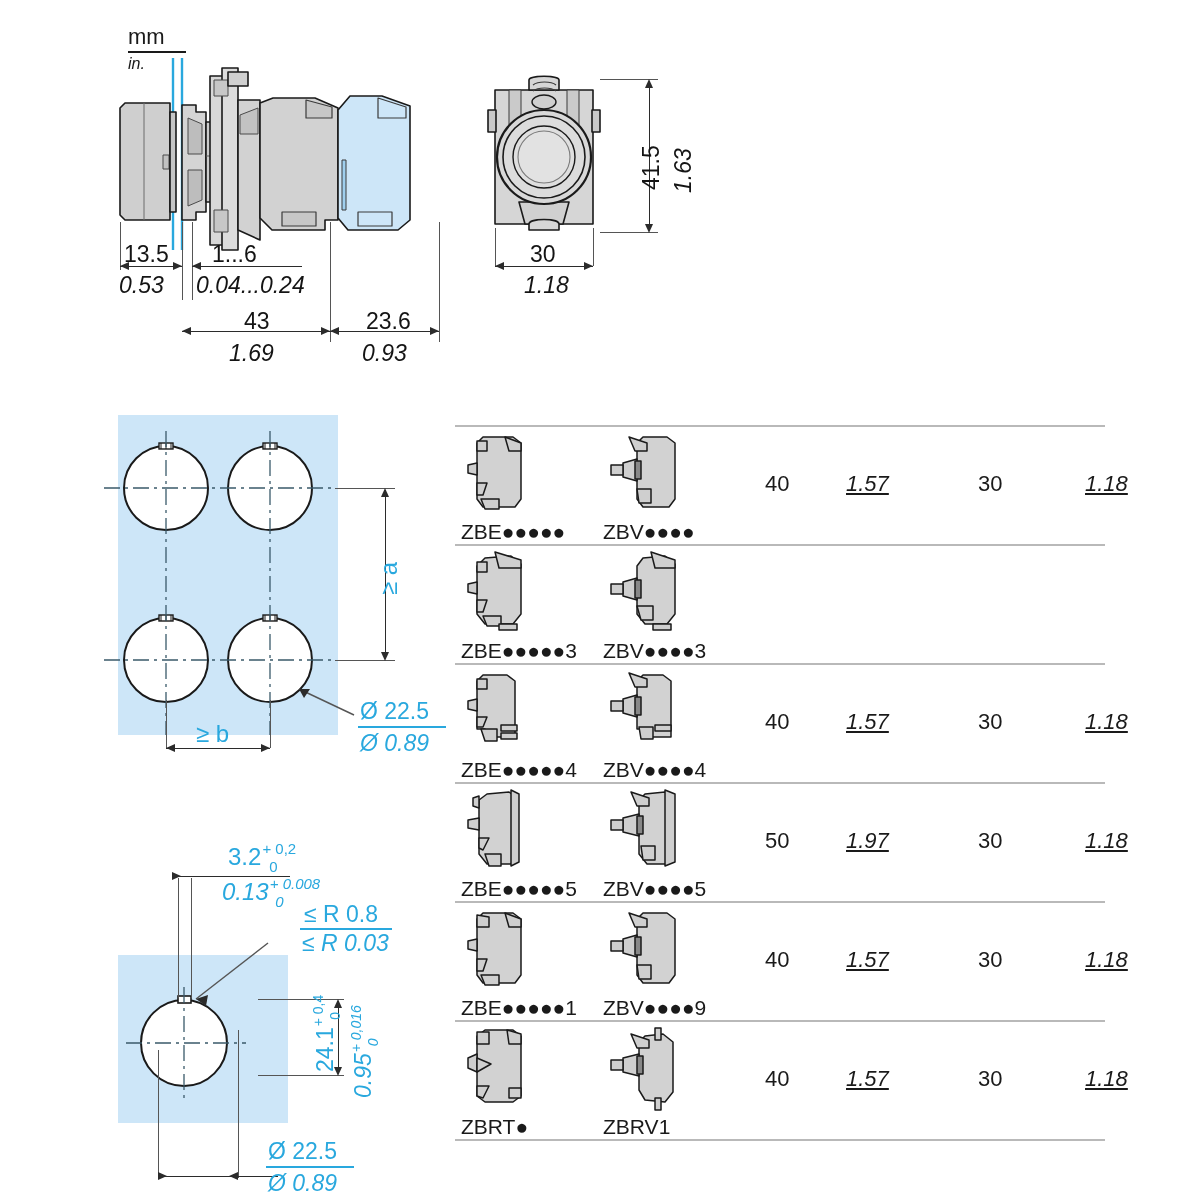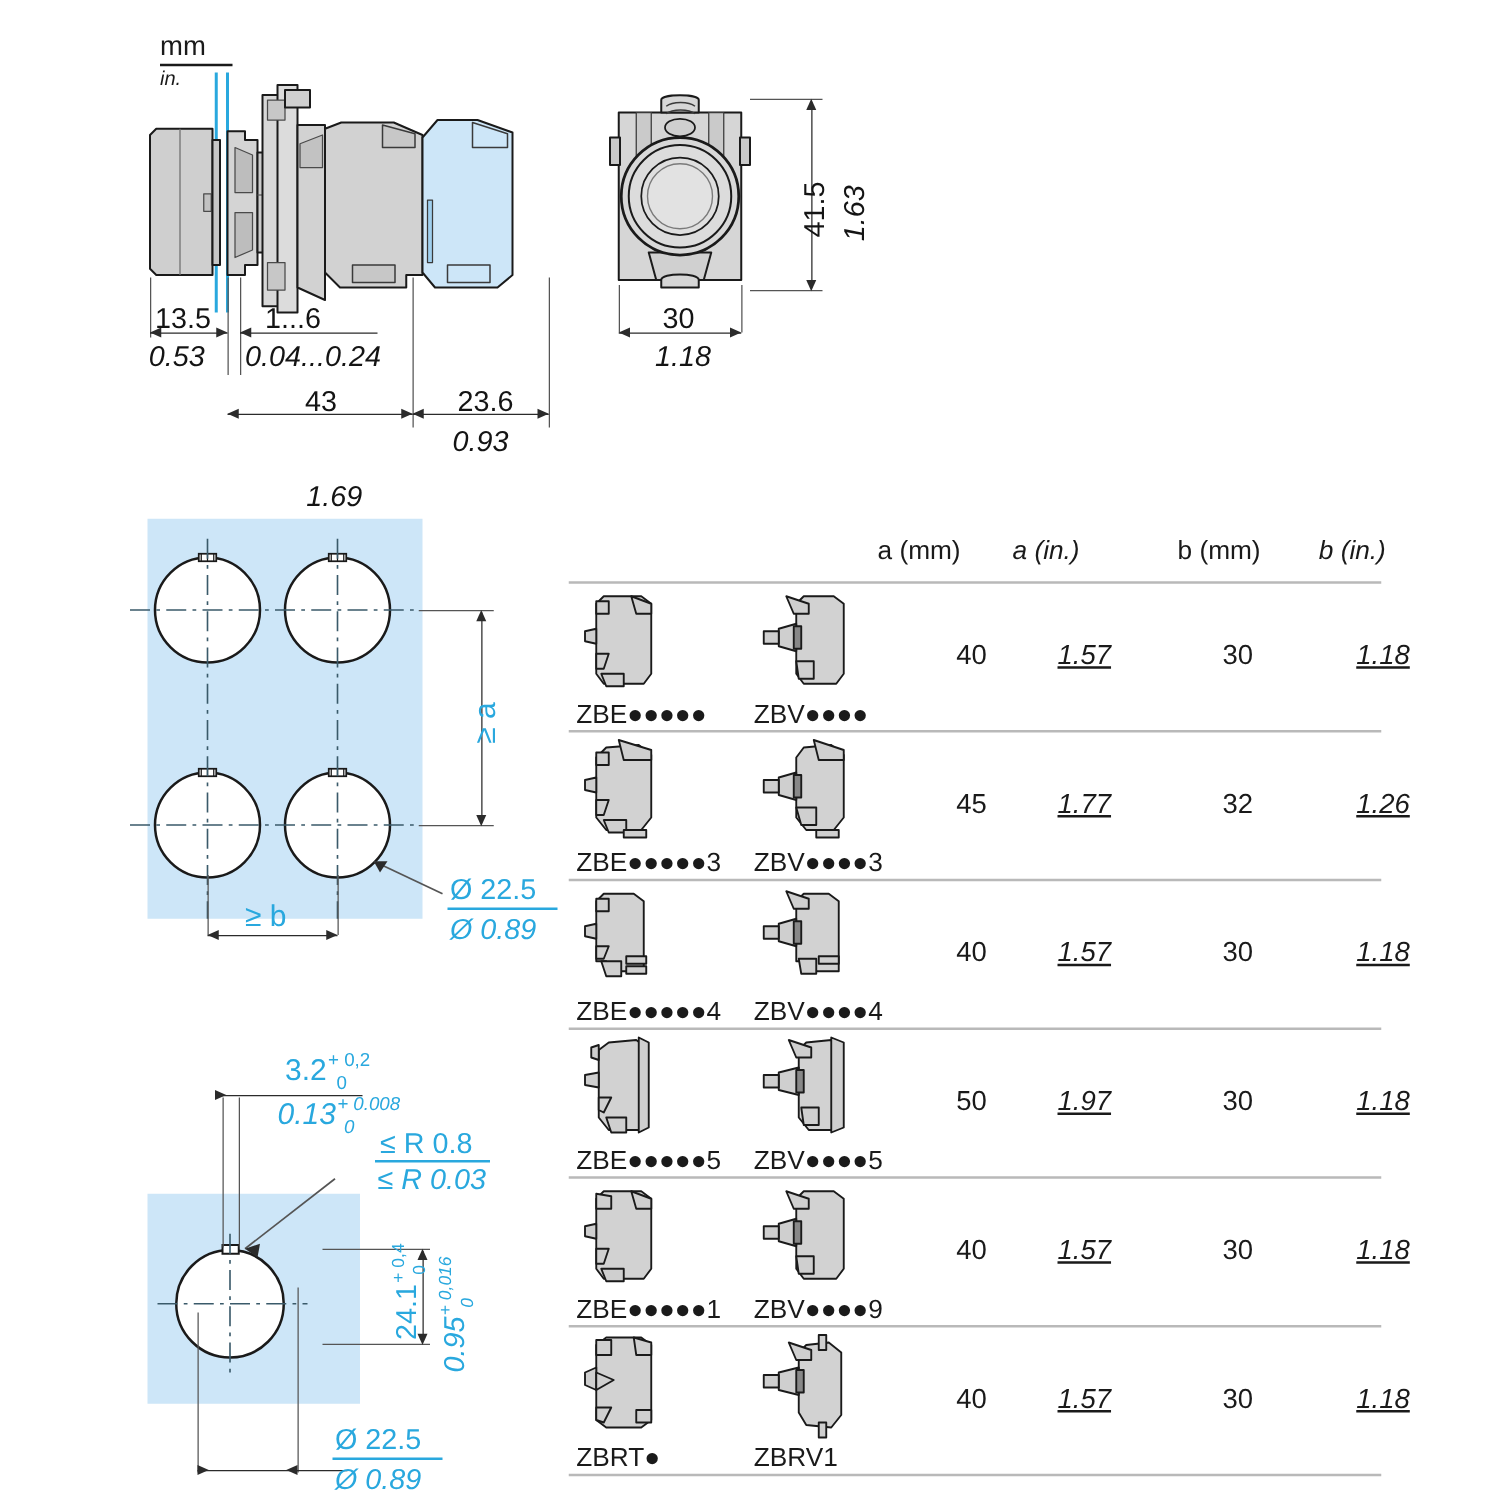--- a/index.html
+++ b/index.html
@@ -132,21 +132,21 @@
 
   <div class="dimline" style="left:192px;top:266px;width:110px;"></div>
   <div class="arrL" style="left:192px;top:262px;"></div>
   <div class="t mm" style="left:212px;top:243px;">1...6</div>
   <div class="t inch" style="left:196px;top:274px;">0.04...0.24</div>
 
   <div class="dimline" style="left:182px;top:331px;width:148px;"></div>
   <div class="arrL" style="left:182px;top:327px;"></div>
   <div class="arrR" style="left:321px;top:327px;"></div>
   <div class="t mm" style="left:244px;top:310px;">43</div>
-  <div class="t inch" style="left:245px;top:342px;margin-top:44px;">1.69</div>
+  <div class="t inch" style="left:229px;top:342px;">1.69</div>
 
   <div class="dimline" style="left:330px;top:331px;width:109px;"></div>
   <div class="arrL" style="left:330px;top:327px;"></div>
   <div class="arrR" style="left:430px;top:327px;"></div>
   <div class="t mm" style="left:366px;top:310px;">23.6</div>
   <div class="t inch" style="left:362px;top:342px;">0.93</div>
 </div>
 
 <div class="abs" style="left:483px;top:72px;">
 <svg width="130" height="170" viewBox="0 0 130 170">
@@ -312,26 +312,20 @@
   <div class="dimline" style="left:158px;top:1176px;width:120px;"></div>
   <div class="arrR" style="left:158px;top:1172px;"></div>
   <div class="arrL" style="left:229px;top:1172px;"></div>
   <div class="t mm cy" style="left:268px;top:1140px;font-size:23px;">Ø 22.5</div>
   <div class="cyanline" style="left:266px;top:1166px;width:88px;height:1.6px;"></div>
   <div class="t inch cy-i" style="left:268px;top:1172px;font-size:23px;">Ø 0.89</div>
 </div>
 
 <div class="tbl">
 
-  <div class="thead">
-    <div class="th col-a-mm">a (mm)</div>
-    <div class="th col-a-in" style="font-style:italic;">a (in.)</div>
-    <div class="th col-b-mm">b (mm)</div>
-    <div class="th col-b-in" style="font-style:italic;">b (in.)</div>
-  </div>
   <div class="hr"></div>
 
   <div class="trow">
     <div class="blkE">
       <svg width="62" height="78" viewBox="0 0 62 78">
           <g stroke="#1a1a1a" stroke-width="1.5" stroke-linejoin="round">
         <path d="M12,10 L12,66 L18,74 L50,74 L56,66 L56,10 L48,4 L18,4 Z" fill="#d2d2d2"></path>
         <path d="M12,8 L12,18 L22,18 L22,8 Z" fill="#cfcfcf"></path>
         <path d="M40,4 L56,10 L56,18 L44,18 Z" fill="#cfcfcf"></path>
         <path d="M3,32 L12,30 L12,42 L3,40 Z" fill="#cfcfcf"></path>
@@ -383,26 +377,20 @@
         <path d="M30,14 L30,62 L38,72 L60,72 L68,62 L68,12 L58,4 L36,6 Z" fill="#d2d2d2"></path>
         <path d="M44,0 L68,8 L68,16 L48,16 Z" fill="#cfcfcf"></path>
         <path d="M16,30 L30,26 L30,48 L16,44 Z" fill="#cfcfcf"></path>
         <path d="M4,32 L16,32 L16,42 L4,42 Z" fill="#cfcfcf"></path>
         <path d="M28,28 L34,28 L34,46 L28,46 Z" fill="#888"></path>
         <path d="M30,54 L46,54 L46,68 L34,68 Z" fill="#cfcfcf"></path>
         <path d="M46,72 L64,72 L64,78 L46,78 Z" fill="#cfcfcf"></path>
       </g>
         </svg>
     </div>
-    <div class="vals">
-      <div class="cellv c-a-mm">45</div>
-      <div class="cellv c-a-in it">1.77</div>
-      <div class="cellv c-b-mm">32</div>
-      <div class="cellv c-b-in it">1.26</div>
-    </div>
     <div class="refs ref-zbe">ZBE●●●●●3</div>
     <div class="refs ref-zbv">ZBV●●●●3</div>
   </div>
   <div class="hr"></div>
 
   <div class="trow">
     <div class="blkE">
       <svg width="62" height="78" viewBox="0 0 62 78">
           <g stroke="#1a1a1a" stroke-width="1.5" stroke-linejoin="round">
         <path d="M12,10 L12,58 L20,58 L20,66 L50,66 L50,10 L42,4 L18,4 Z" fill="#d2d2d2"></path>

